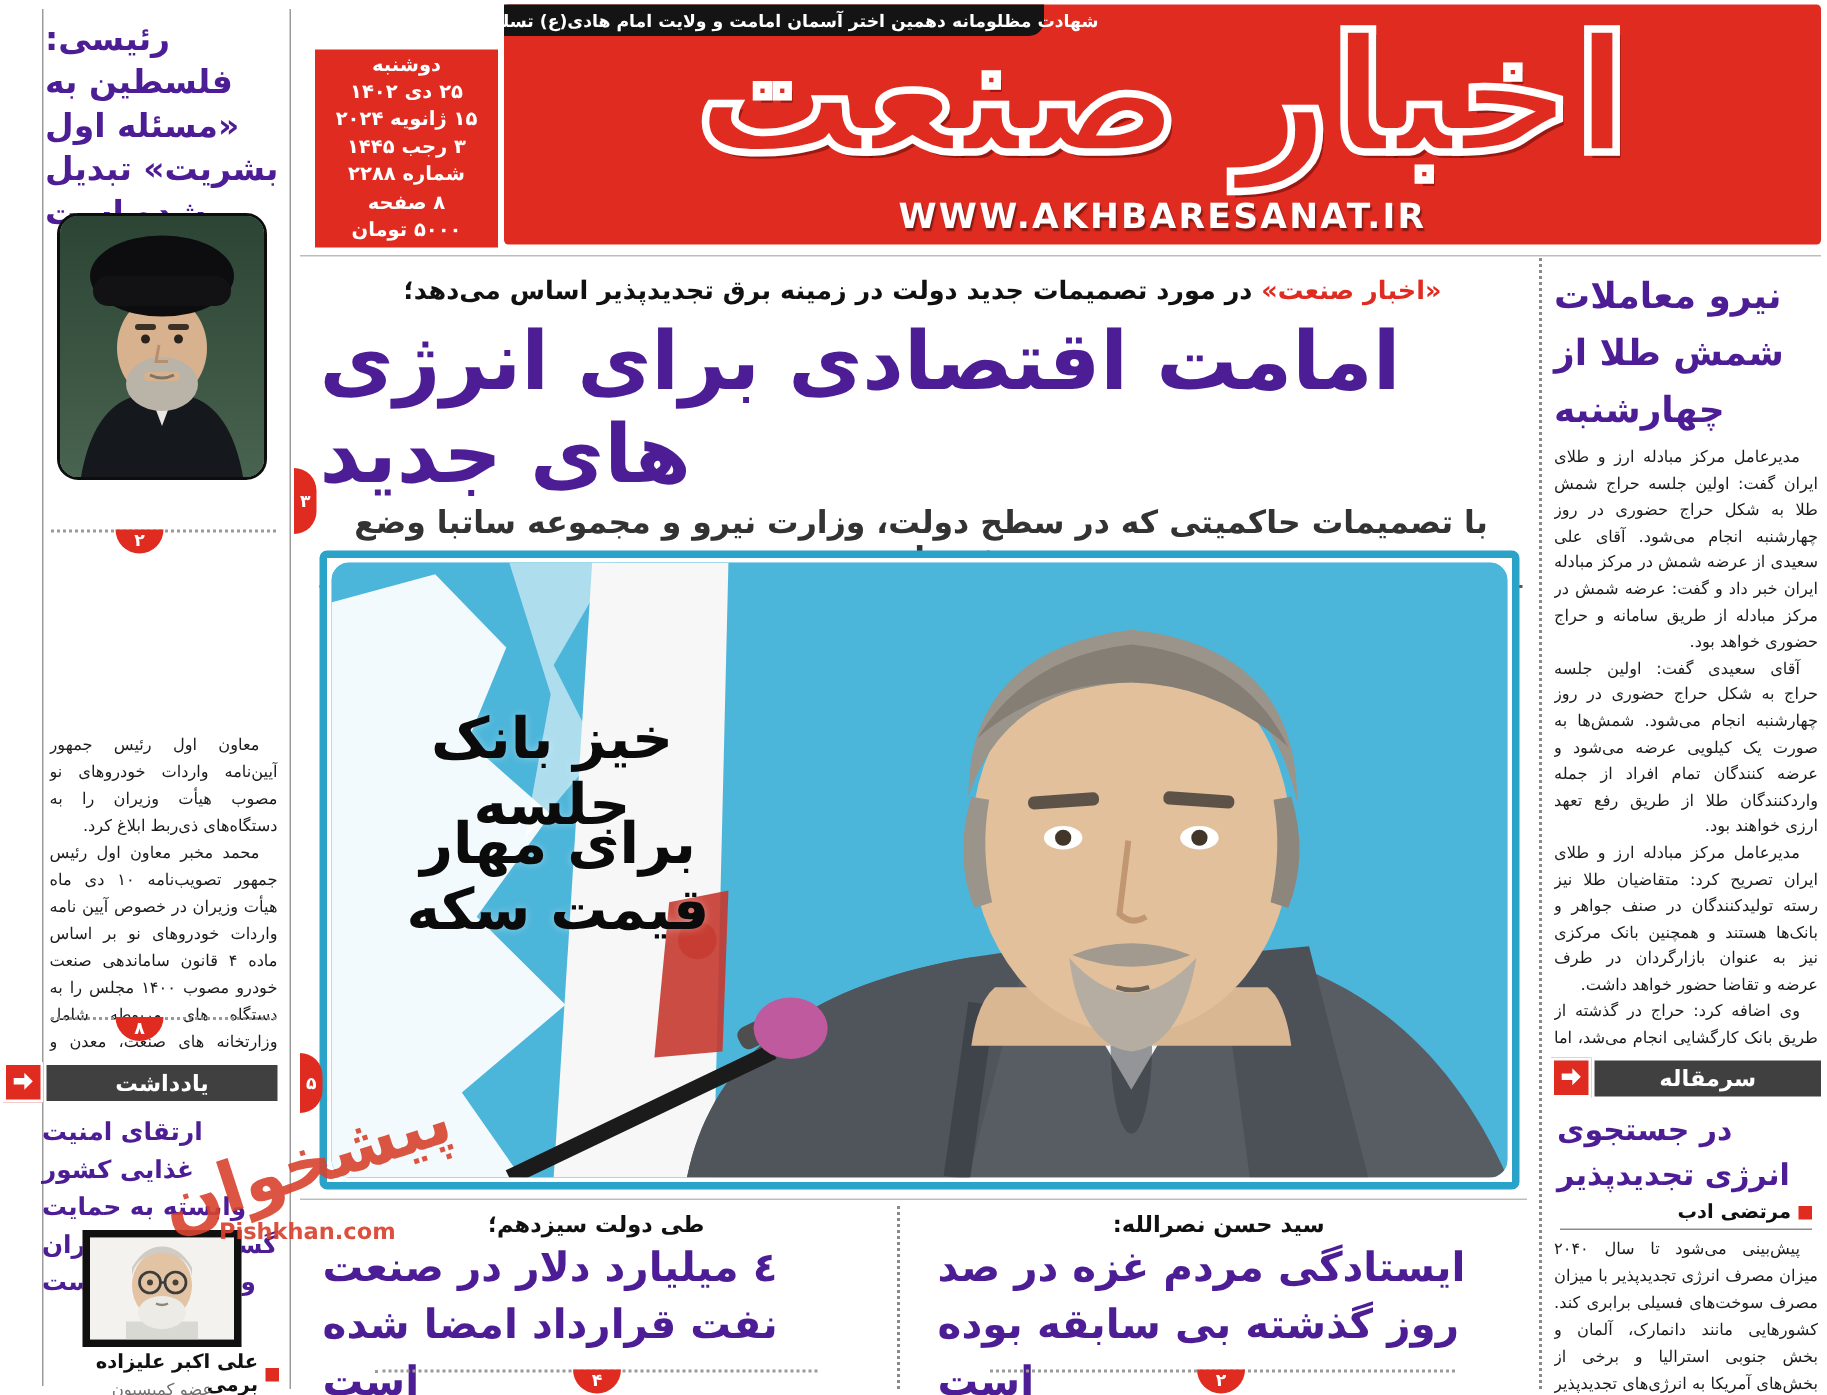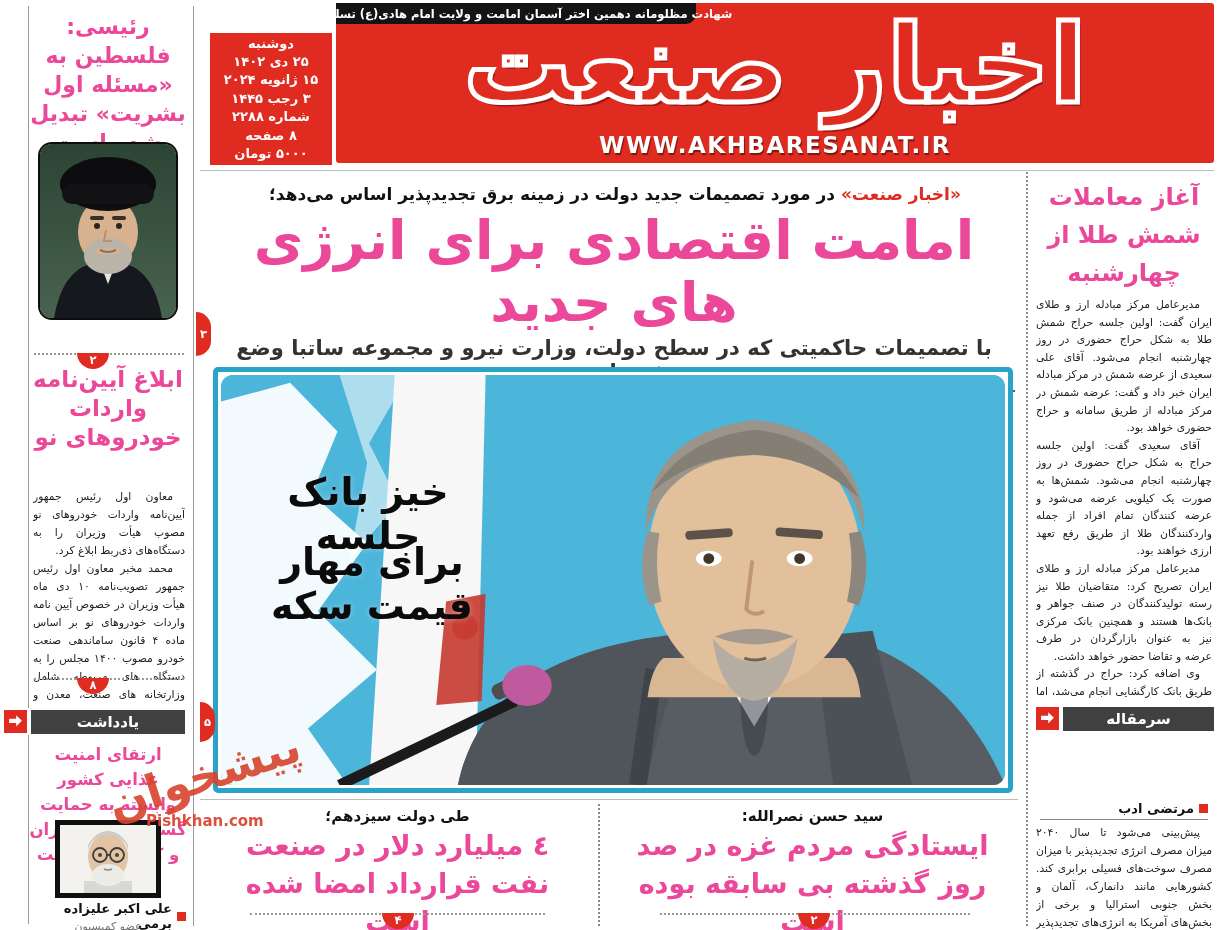--- a/index.html
+++ b/index.html
@@ -20,21 +20,21 @@
     border-radius:0 0 10px 0; white-space:nowrap; }
   .logo { position:absolute; left:0; right:0; top:-2px; height:126px; display:flex; align-items:center; justify-content:center;
     font-size:108px; font-weight:bold; color:#df2b20; -webkit-text-stroke:5px #ffffff;
     text-shadow:3px 4px 0 rgba(88,8,4,.5); letter-spacing:2px; }
   .site-url { position:absolute; left:0; right:0; bottom:5px; text-align:center; color:#fff; font-weight:bold;
     font-size:23px; letter-spacing:1.5px; text-shadow:1px 2px 1px rgba(0,0,0,.45); direction:ltr; }
   .datebox { position:absolute; left:210px; top:33px; width:122px; height:132px; background:#df2b20; color:#fff;
     display:flex; flex-direction:column; justify-content:center; text-align:center; font-size:13px; font-weight:bold; line-height:18.4px; }
 
   
-  .headline { font-weight:bold; color:#ec4899; text-align:center; }
+  .headline { font-weight:bold; color:#4c1d95; text-align:left; }
   .bodytext { color:#1c1c1c; text-align:justify; overflow:hidden; }
   .bodytext p { margin:0; text-indent:12px; }
 
   
   .badge-h { position:absolute; width:32px; height:16px; background:#df2b20; border-radius:0 0 18px 18px;
     color:#fff; font-size:11.5px; font-weight:bold; display:flex; justify-content:center; z-index:4; }
   .badge-v { position:absolute; width:15px; height:44px; background:#df2b20; border-radius:0 22px 22px 0;
     color:#fff; font-size:11.5px; font-weight:bold; display:flex; align-items:center; justify-content:center; z-index:6; }
 
   
@@ -120,21 +120,20 @@
       <rect x="72" y="72" width="14" height="4" rx="2" fill="#3a3026"></rect>
       <circle cx="57" cy="82" r="3" fill="#2a231d"></circle>
         <circle cx="79" cy="82" r="3" fill="#2a231d"></circle>
       <path d="M66,86 L64,97 L72,97" fill="none" stroke="#b88f6c" stroke-width="2"></path>
       <path d="M60,106 Q68,110 76,106" fill="none" stroke="#7d7468" stroke-width="2"></path>
     </svg>
   </div>
   <div class="dot" style="left:34px;top:353px;width:150px;"></div>
   <div class="badge-h" style="left:77px;top:353px;">۲</div>
 
-  <div class="headline" style="position:absolute;left:30px;top:365px;width:156px;font-size:23px;line-height:29px;">ابلاغ آیین‌نامه واردات خودروهای نو</div>
   <div class="bodytext" style="position:absolute;left:33px;top:456px;width:152px;height:214px;font-size:10.8px;line-height:18px;margin-top:32px;">
     <p>معاون اول رئیس جمهور آیین‌نامه واردات خودروهای نو مصوب هیأت وزیران را به دستگاه‌های ذی‌ربط ابلاغ کرد.</p>
     <p>محمد مخبر معاون اول رئیس جمهور تصویب‌نامه ۱۰ دی ماه هیأت وزیران در خصوص آیین نامه واردات خودروهای نو بر اساس ماده ۴ قانون ساماندهی صنعت خودرو مصوب ۱۴۰۰ مجلس را به دستگاه های مربوطه شامل وزارتخانه های صنعت، معدن و تجارت، امور اقتصادی و دارایی و امور خارجه، سازمان های برنامه و بودجه کشور و ملی استاندارد...</p>
   </div>
   <div class="dot" style="left:34px;top:678px;width:150px;"></div>
   <div class="badge-h" style="left:77px;top:678px;">۸</div>
 
   <div class="secarrow" style="left:2px;top:708px;">
     <svg viewBox="0 0 24 24">
         <path d="M3 14 h10 v5 l8 -8 -8 -8 v5 h-10 z" fill="#ffffff"></path>
@@ -223,35 +222,36 @@
   <div class="kicker" style="left:205px;top:807px;width:385px;font-size:15px;">طی دولت سیزدهم؛</div>
   <div class="headline" style="position:absolute;left:215px;top:827px;width:365px;font-size:27px;line-height:38px;">٤ میلیارد دلار در صنعت نفت قرارداد امضا شده است</div>
   <div class="dot" style="left:250px;top:913px;width:295px;"></div>
   <div class="badge-h" style="left:382px;top:913px;">۴</div>
 
   <div class="kicker" style="left:615px;top:807px;width:395px;font-size:15px;">سید حسن نصرالله:</div>
   <div class="headline" style="position:absolute;left:625px;top:827px;width:375px;font-size:27px;line-height:38px;">ایستادگی مردم غزه در صد روز گذشته بی سابقه بوده است</div>
   <div class="dot" style="left:660px;top:913px;width:310px;"></div>
   <div class="badge-h" style="left:798px;top:913px;">۲</div>
 
-  <div class="headline" style="position:absolute;left:1036px;top:178px;width:176px;font-size:24px;line-height:38px;">آغاز معاملات شمش طلا از چهارشنبه</div>
+  <div class="headline" style="position:absolute;left:1036px;top:178px;width:176px;font-size:24px;line-height:38px;">نیرو معاملات شمش طلا از چهارشنبه</div>
   <div class="bodytext" style="position:absolute;left:1036px;top:296px;width:176px;height:404px;font-size:10.8px;line-height:17.6px;">
     <p>مدیرعامل مرکز مبادله ارز و طلای ایران گفت: اولین جلسه حراج شمش طلا به شکل حراج حضوری در روز چهارشنبه انجام می‌شود. آقای علی سعیدی از عرضه شمش در مرکز مبادله ایران خبر داد و گفت: عرضه شمش در مرکز مبادله از طریق سامانه و حراج حضوری خواهد بود.</p>
     <p>آقای سعیدی گفت: اولین جلسه حراج به شکل حراج حضوری در روز چهارشنبه انجام می‌شود. شمش‌ها به صورت یک کیلویی عرضه می‌شود و عرضه کنندگان تمام افراد از جمله واردکنندگان طلا از طریق رفع تعهد ارزی خواهند بود.</p>
     <p>مدیرعامل مرکز مبادله ارز و طلای ایران تصریح کرد: متقاضیان طلا نیز رسته تولیدکنندگان در صنف جواهر و بانک‌ها هستند و همچنین بانک مرکزی نیز به عنوان بازارگردان در طرف عرضه و تقاضا حضور خواهد داشت.</p>
     <p>وی اضافه کرد: حراج در گذشته از طریق بانک کارگشایی انجام می‌شد، اما از این به بعد به شکل مدون و با مقررات از طریق مرکز مبادله ارز و طلای ایران عرضه خواهد شد.</p>
 
   </div>
 
   <div class="secarrow" style="left:1034px;top:705px;">
     <svg viewBox="0 0 24 24">
         <path d="M3 14 h10 v5 l8 -8 -8 -8 v5 h-10 z" fill="#ffffff"></path>
       </svg>
   </div>
   <div class="secbar" style="left:1063px;top:707px;width:151px;">سرمقاله</div>
+  <div class="headline" style="position:absolute;left:1038px;top:738px;width:172px;font-size:20px;line-height:30px;">در جستجوی انرژی تجدیدپذیر</div>
   <div class="byline" style="left:1040px;top:801px;width:168px;">
     <span class="sq"></span>
     <span>مرتضی ادب</span>
   </div>
   <div class="bodytext" style="position:absolute;left:1036px;top:824px;width:176px;height:106px;font-size:10.8px;line-height:18px;">
     <p>پیش‌بینی می‌شود تا سال ۲۰۴۰ میزان مصرف انرژی تجدیدپذیر با میزان مصرف سوخت‌های فسیلی برابری کند. کشورهایی مانند دانمارک، آلمان و بخش جنوبی استرالیا و برخی از بخش‌های آمریکا به انرژی‌های تجدیدپذیر متغیر دست یافته‌اند. برای مثال، در سال ۲۰۱۵، انرژی بادی ۴۲ درصد از برق مصرفی در دانمارک، ۲۳٫۲ درصد در پرتغال و ...</p>
   </div>
 
 </div>
 

